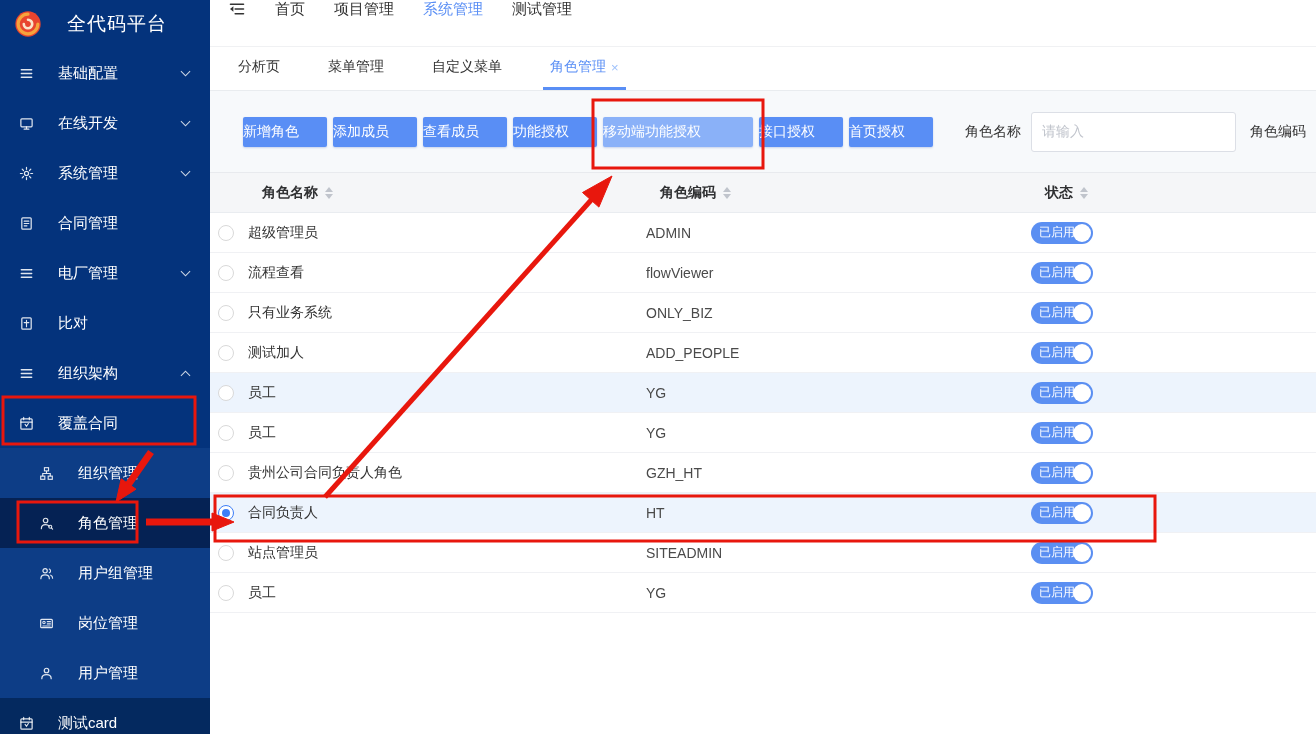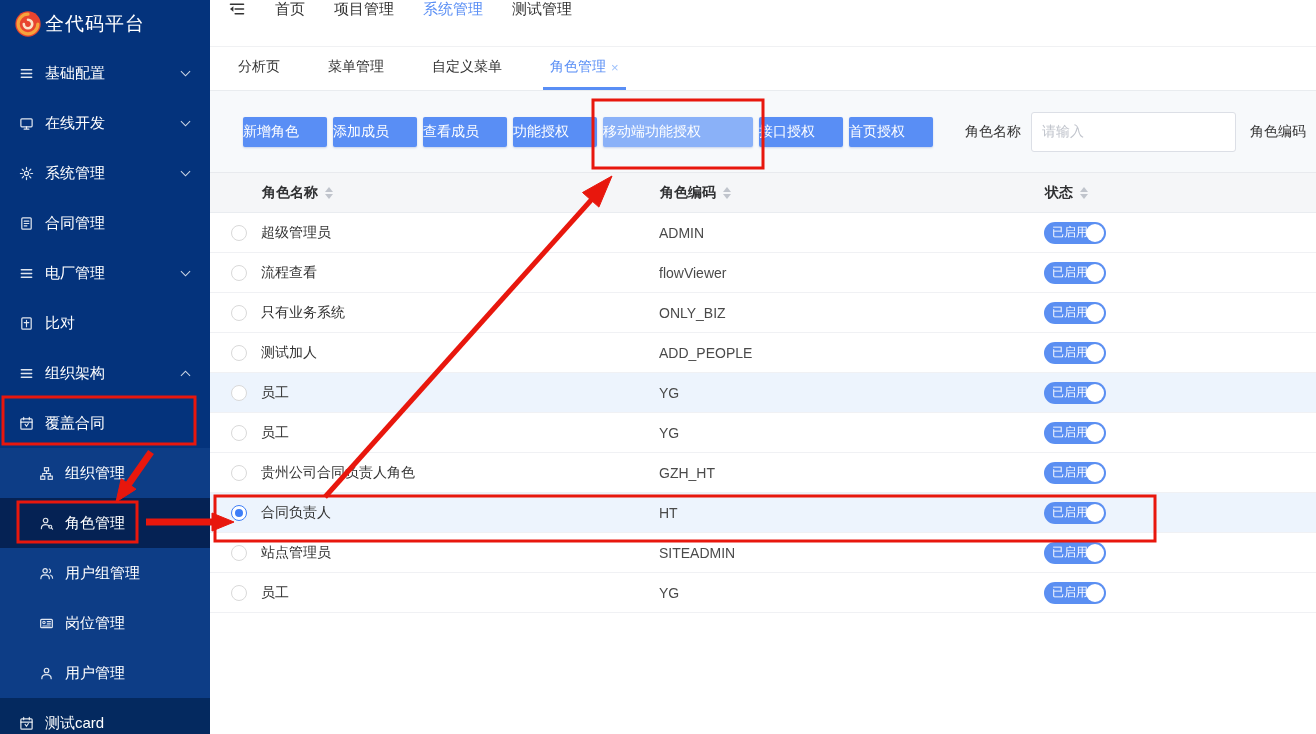--- a/index.html
+++ b/index.html
@@ -8,27 +8,27 @@
     --c-button-highlight:#8ab1f8; --c-annotation:#e8170d;
     --c-table-header-bg:#f5f6f8; --c-row-shaded-bg:#edf4fd;
   }
   *{box-sizing:border-box;margin:0;padding:0}
   html,body{width:1316px;height:734px;overflow:hidden;background:#fff;
     font-family:"Liberation Sans","DejaVu Sans",sans-serif;}
   .app{display:flex;width:1316px;height:734px;position:relative}
 
   
   .sidebar{width:210px;height:734px;background:var(--c-sidebar-bg);flex:0 0 210px;overflow:hidden}
-  .logo{height:48px;display:flex;align-items:center;padding-left:13px;gap:2px}
+  .logo{height:48px;display:flex;align-items:center;padding-left:13px;gap:24px}
   .logo-text{color:#fff;font-size:19px;letter-spacing:1px;white-space:nowrap}
   .menu-item{height:50px;display:flex;align-items:center;padding:0 18px;color:#fff;
     font-size:15px;cursor:pointer;position:relative}
   .mi-icon{width:16px;height:16px;display:inline-flex;align-items:center;justify-content:center;
     color:rgba(255,255,255,.88);flex:0 0 16px}
-  .mi-label{margin-left:11px;flex:1;white-space:nowrap}
+  .mi-label{margin-left:24px;flex:1;white-space:nowrap}
   .chev{width:7px;height:7px;border-right:1.5px solid rgba(255,255,255,.8);
     border-bottom:1.5px solid rgba(255,255,255,.8);transform:rotate(45deg);margin-right:3px;margin-top:-3px}
   .chev.up{transform:rotate(-135deg);margin-top:4px}
   .submenu{background:var(--c-submenu-bg)}
   .submenu .menu-item{padding-left:38px}
   .submenu .menu-item.active{background:var(--c-selected-bg)}
   .menu-item.footer-item{background:var(--c-footer-bg)}
 
   
   .main{flex:1;display:flex;flex-direction:column;min-width:0}
@@ -61,21 +61,21 @@
   
   .table{flex:1;display:flex;flex-direction:column;min-width:0}
   .thead{height:41px;background:var(--c-table-header-bg);display:flex;align-items:center;
     padding-left:52px;border-top:1px solid #e8eaee;border-bottom:1px solid #e9ecf0}
   .th{display:flex;align-items:center;font-size:14px;font-weight:bold;color:#303133}
   .col-name{width:398px}.col-code{width:385px}.col-status{flex:1}
   .sorter{display:inline-flex;flex-direction:column;margin-left:7px;gap:2px}
   .sorter i{width:0;height:0;border-left:4px solid transparent;border-right:4px solid transparent;display:block}
   .sorter .up{border-bottom:5px solid #c0c4cc}
   .sorter .dn{border-top:5px solid #c0c4cc}
-  .tr{height:40px;display:flex;align-items:center;padding-left:21px;border-bottom:1px solid #f0f1f4;
+  .tr{height:40px;display:flex;align-items:center;padding-left:8px;border-bottom:1px solid #f0f1f4;
     background:#fff;font-size:14px}
   .tr.shaded{background:var(--c-row-shaded-bg)}
   .radio{width:16px;height:16px;border:1px solid #d9d9d9;border-radius:50%;background:#fff;
     margin-right:14px;flex:0 0 16px;position:relative;cursor:pointer}
   .radio.checked{border-color:#3e7ef7}
   .radio.checked::after{content:"";position:absolute;left:3px;top:3px;width:8px;height:8px;
     border-radius:50%;background:#3e7ef7}
   .td-name{width:398px;color:#333;white-space:nowrap;overflow:hidden}
   .td-code{width:385px;color:#4a4a4a;white-space:nowrap}
   .td-status{flex:1}

